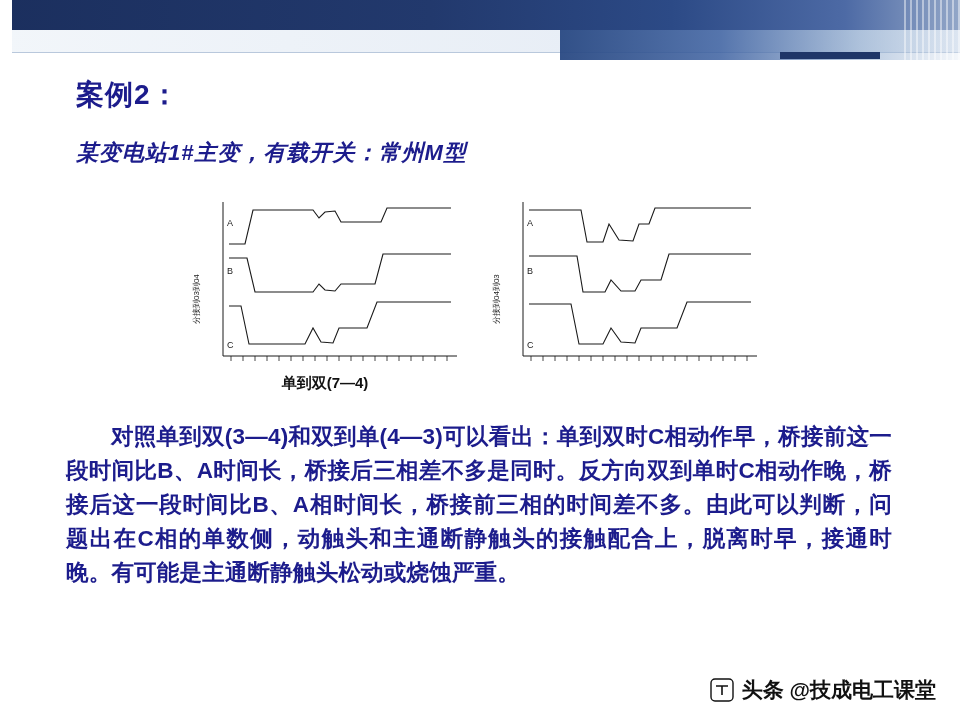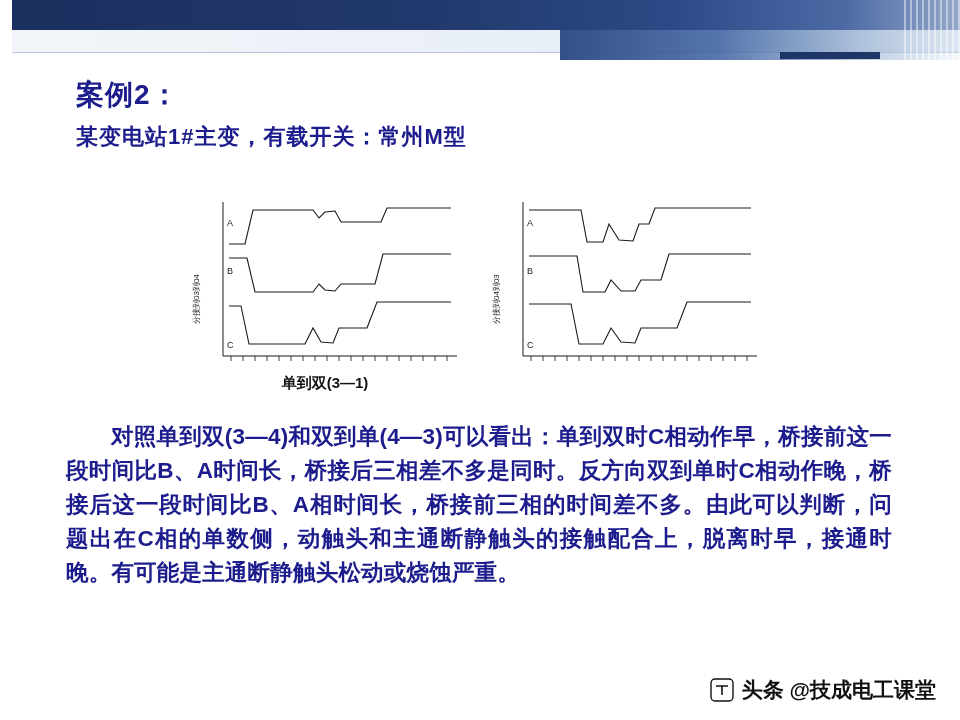--- a/index.html
+++ b/index.html
@@ -66,25 +66,26 @@
   .case-title {
     position: absolute;
     top: 76px; left: 76px;
     font-size: 28px;
     font-weight: bold;
     color: #1c1c8c;
     letter-spacing: 1px;
   }
   .case-subtitle {
     position: absolute;
-    top: 122px; left: 76px;
+    top: 138px; left: 76px;
     font-size: 22px;
     font-weight: bold;
     color: #1c1c8c;
     letter-spacing: 1px;
+    font-style: italic;
   }
 
   
   .figure {
     position: absolute;
     top: 196px; left: 185px;
     width: 595px; height: 200px;
   }
   .plot {
     position: absolute;
@@ -191,21 +192,21 @@
       <polyline fill="none" stroke="#1a1a1a" stroke-width="1.1" points="44,48 60,48 68,14 128,14 134,22 140,16 150,15 156,26 196,26 202,12 266,12"></polyline>
       <text x="42" y="30" font-family="Liberation Sans, sans-serif" font-size="9" fill="#1a1a1a">A</text>
 
       <polyline fill="none" stroke="#1a1a1a" stroke-width="1.1" points="44,62 62,62 70,96 128,96 134,88 140,94 150,95 156,88 190,88 198,58 266,58"></polyline>
       <text x="42" y="78" font-family="Liberation Sans, sans-serif" font-size="9" fill="#1a1a1a">B</text>
 
       <polyline fill="none" stroke="#1a1a1a" stroke-width="1.1" points="44,110 56,110 64,148 120,148 128,132 136,146 148,147 154,132 182,132 192,106 266,106"></polyline>
       <text x="42" y="152" font-family="Liberation Sans, sans-serif" font-size="9" fill="#1a1a1a">C</text>
     </svg>
   </div>
-  <div class="plot-caption left">单到双(3—1)</div>
+  <div class="plot-caption left">单到双(7—4)</div>
 
   <div class="plot right">
     <svg width="280" height="172" viewBox="0 0 280 172">
       <line x1="38" y1="6" x2="38" y2="160" stroke="#1a1a1a" stroke-width="1"></line>
       <line x1="38" y1="160" x2="272" y2="160" stroke="#1a1a1a" stroke-width="1"></line>
       <g stroke="#1a1a1a" stroke-width="0.8">
         <line x1="46" y1="160" x2="46" y2="165"></line>
           <line x1="58" y1="160" x2="58" y2="165"></line>
         <line x1="70" y1="160" x2="70" y2="165"></line>
           <line x1="82" y1="160" x2="82" y2="165"></line>

